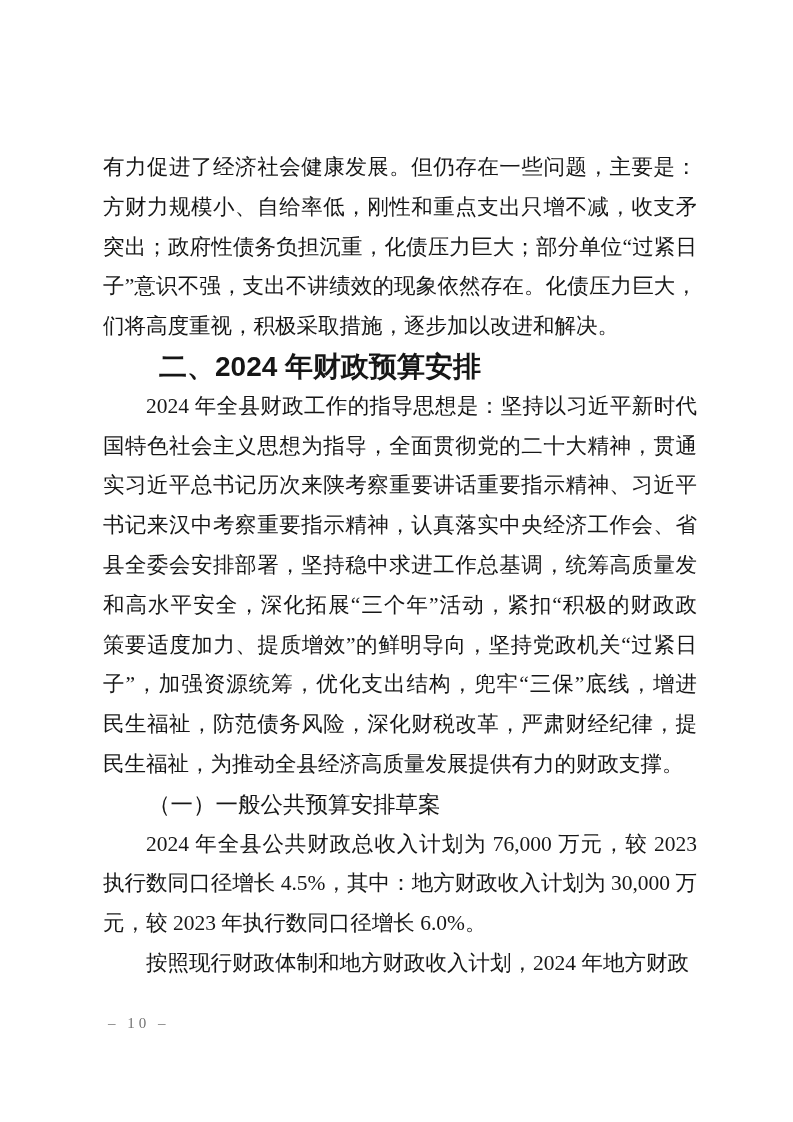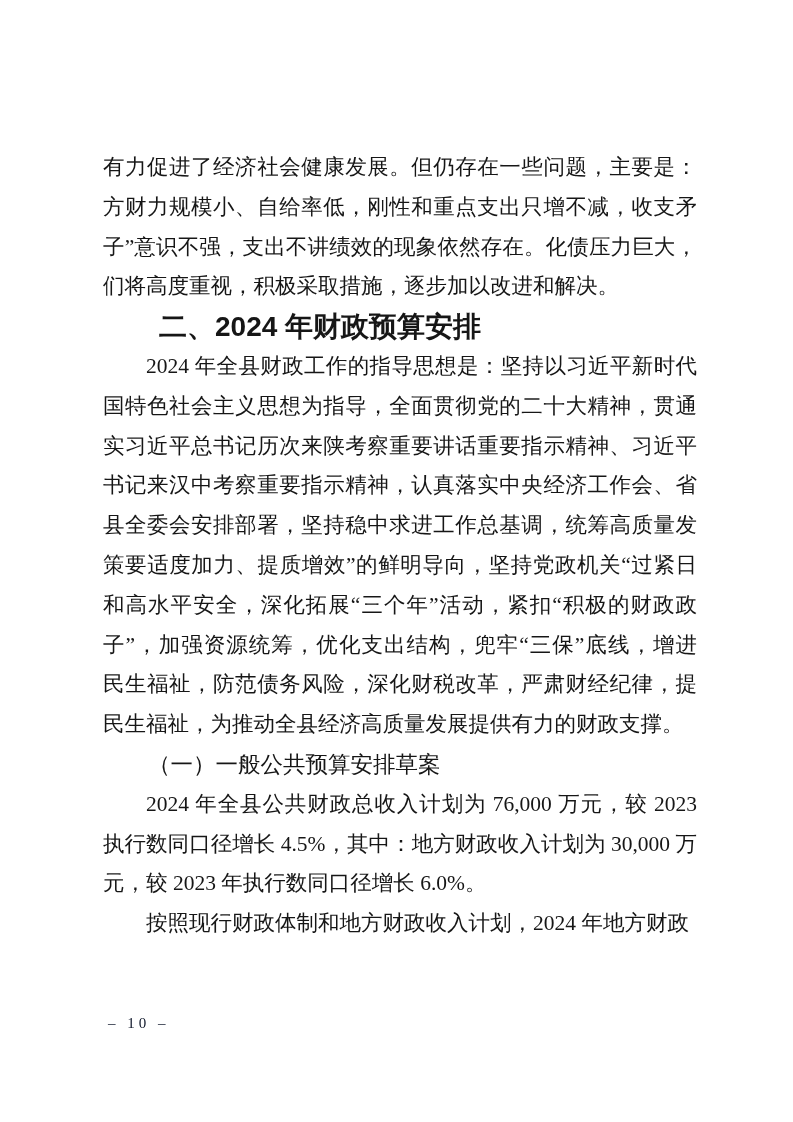--- a/index.html
+++ b/index.html
@@ -45,44 +45,45 @@
   .line.h2 {
     font-weight: normal;
     font-size: 22.5px;
   }
   .footer {
     position: absolute;
     left: 108px;
     top: 1015px;
     font-size: 15px;
     letter-spacing: 4px;
-    color: #0f172a;
+    color: #737373;
     font-family: "Liberation Serif", "DejaVu Serif", serif;
   }
 </style>
 </head>
 <body>
 
 <div class="page">
   <div class="content">
       <div class="para">
         <div class="line j">有力促进了经济社会健康发展。但仍存在一些问题，主要是：地</div>
         <div class="line j">方财力规模小、自给率低，刚性和重点支出只增不减，收支矛盾</div>
+        <div class="line j">突出；政府性债务负担沉重，化债压力巨大；部分单位“过紧日</div>
         <div class="line j">子”意识不强，支出不讲绩效的现象依然存在。化债压力巨大，我</div>
         <div class="line">们将高度重视，积极采取措施，逐步加以改进和解决。</div>
       </div>
       <div class="line ind h1">二、2024 年财政预算安排</div>
       <div class="para">
         <div class="line j ind">2024 年全县财政工作的指导思想是：坚持以习近平新时代中</div>
         <div class="line j">国特色社会主义思想为指导，全面贯彻党的二十大精神，贯通落</div>
         <div class="line j">实习近平总书记历次来陕考察重要讲话重要指示精神、习近平总</div>
         <div class="line j">书记来汉中考察重要指示精神，认真落实中央经济工作会、省市</div>
         <div class="line j">县全委会安排部署，坚持稳中求进工作总基调，统筹高质量发展</div>
+        <div class="line j">和高水平安全，深化拓展“三个年”活动，紧扣“积极的财政政</div>
         <div class="line j">策要适度加力、提质增效”的鲜明导向，坚持党政机关“过紧日</div>
-        <div class="line j">和高水平安全，深化拓展“三个年”活动，紧扣“积极的财政政</div>
         <div class="line j">子”，加强资源统筹，优化支出结构，兜牢“三保”底线，增进</div>
         <div class="line j">民生福祉，防范债务风险，深化财税改革，严肃财经纪律，提高</div>
         <div class="line">民生福祉，为推动全县经济高质量发展提供有力的财政支撑。</div>
       </div>
       <div class="line ind h2">（一）一般公共预算安排草案</div>
       <div class="para">
         <div class="line j ind">2024 年全县公共财政总收入计划为 76,000 万元，较 2023 年</div>
         <div class="line j">执行数同口径增长 4.5%，其中：地方财政收入计划为 30,000 万</div>
         <div class="line">元，较 2023 年执行数同口径增长 6.0%。</div>
       </div>

